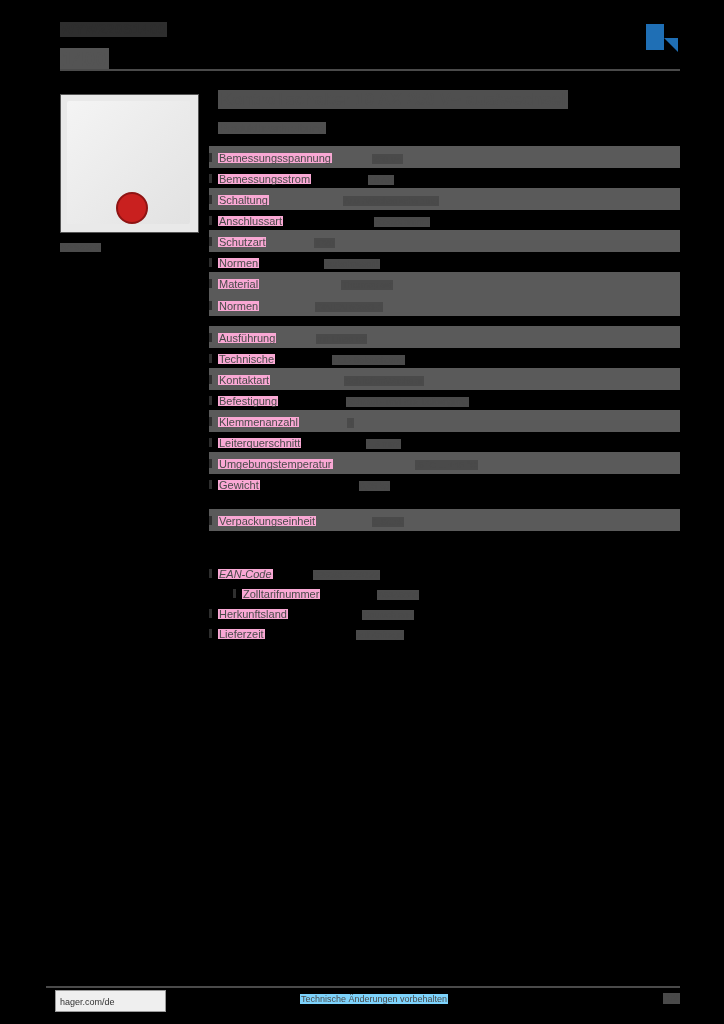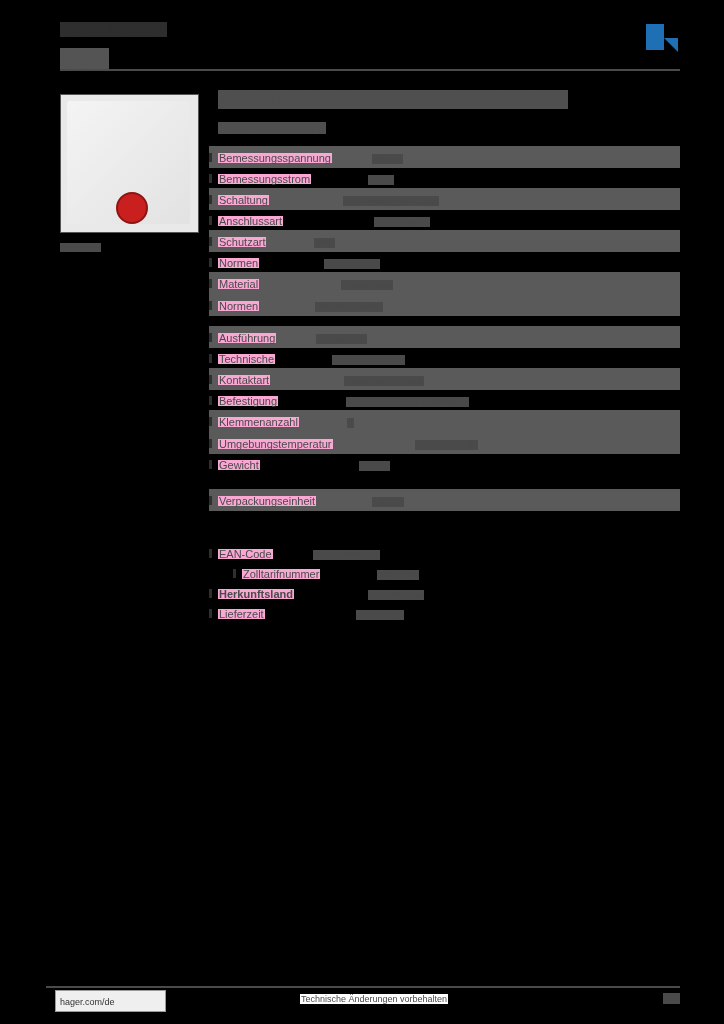--- a/index.html
+++ b/index.html
@@ -200,21 +200,21 @@
     line-height: 22px;
     padding-left: 4px;
     box-sizing: border-box;
   }
   .footer-center {
     position: absolute;
     left: 300px;
     top: 994px;
     font-size: 9px;
     color: #4a4a4a;
-    background: #ffffff;
+    background: #7dd3fc;
     line-height: 10px;
     padding: 0 1px;
   }
   .footer-right {
     position: absolute;
     right: 44px;
     top: 993px;
     font-size: 9px;
     color: #4a4a4a;
     background: #4a4a4a;
@@ -257,28 +257,29 @@
           <div class="row plain" style="height: 20px; line-height: 20px;"><div class="tick" style="left: 0px; top: 5.5px;"></div><span class="cell-label">Normen</span><span class="cell-value" style="margin-left: 65px;">verkehrsweiß</span></div>
           <div class="row shaded" style="height: 22px; line-height: 22px;"><div class="tick" style="left: 0px; top: 6.5px;"></div><span class="cell-label">Material</span><span class="cell-value" style="margin-left: 82px;">Thermoplast</span></div>
           <div class="row shaded" style="height: 22px; line-height: 22px;"><div class="tick" style="left: 0px; top: 6.5px;"></div><span class="cell-label">Normen</span><span class="cell-value" style="margin-left: 56px;">DIN EN 60669-1</span></div>
         </div>
         <div style="margin-bottom: 32px;">
           <div class="row shaded" style="height: 22px; line-height: 22px;"><div class="tick" style="left: 0px; top: 6.5px;"></div><span class="cell-label">Ausführung</span><span class="cell-value" style="margin-left: 40px;">mit Linse rot</span></div>
           <div class="row plain" style="height: 20px; line-height: 20px;"><div class="tick" style="left: 0px; top: 5.5px;"></div><span class="cell-label">Technische</span><span class="cell-value" style="margin-left: 57px;">LED-Beleuchtung</span></div>
           <div class="row shaded" style="height: 22px; line-height: 22px;"><div class="tick" style="left: 0px; top: 6.5px;"></div><span class="cell-label">Kontaktart</span><span class="cell-value" style="margin-left: 74px;">Schließer/Wechsler</span></div>
           <div class="row plain" style="height: 20px; line-height: 20px;"><div class="tick" style="left: 0px; top: 5.5px;"></div><span class="cell-label">Befestigung</span><span class="cell-value" style="margin-left: 68px;">Schraub- und Krallbefestigung</span></div>
           <div class="row shaded" style="height: 22px; line-height: 22px;"><div class="tick" style="left: 0px; top: 6.5px;"></div><span class="cell-label">Klemmenanzahl</span><span class="cell-value" style="margin-left: 48px;">4</span></div>
+          <div class="row plain" style="height: 20px; line-height: 20px;"><div class="tick" style="left: 0px; top: 5.5px;"></div><span class="cell-label">Leiterquerschnitt</span><span class="cell-value" style="margin-left: 65px;">1,5 mm²</span></div>
           <div class="row shaded" style="height: 22px; line-height: 22px;"><div class="tick" style="left: 0px; top: 6.5px;"></div><span class="cell-label">Umgebungstemperatur</span><span class="cell-value" style="margin-left: 82px;">-5 °C ... +45 °C</span></div>
           <div class="row plain" style="height: 35px; line-height: 20px;"><div class="tick" style="left: 0px; top: 5.5px;"></div><span class="cell-label">Gewicht</span><span class="cell-value" style="margin-left: 99px;">0,05 kg</span></div>
           <div class="row shaded" style="height: 22px; line-height: 22px;"><div class="tick" style="left: 0px; top: 6.5px;"></div><span class="cell-label">Verpackungseinheit</span><span class="cell-value" style="margin-left: 56px;">1 Stück</span></div>
         </div>
         <div style="margin-bottom: 10px;">
-          <div class="row plain" style="height: 20px; line-height: 20px;"><div class="tick" style="left: 0px; top: 5.5px;"></div><span class="cell-label">EAN-Code</span><span class="cell-value" style="margin-left: 40px;">3250617700122</span></div>
+          <div class="row plain" style="height: 20px; line-height: 20px; font-style: italic;"><div class="tick" style="left: 0px; top: 5.5px;"></div><span class="cell-label">EAN-Code</span><span class="cell-value" style="margin-left: 40px;">3250617700122</span></div>
           <div class="row plain" style="height: 20px; line-height: 20px; margin-left: 24px;"><div class="tick" style="left: 0px; top: 5.5px;"></div><span class="cell-label">Zolltarifnummer</span><span class="cell-value" style="margin-left: 57px;">85365080</span></div>
-          <div class="row plain" style="height: 20px; line-height: 20px; font-weight: bold;"><div class="tick" style="left: 0px; top: 5.5px;"></div><span class="cell-label">Herkunftsland</span><span class="cell-value" style="margin-left: 74px;">Deutschland</span></div>
+          <div class="row plain" style="height: 20px; line-height: 20px;"><div class="tick" style="left: 0px; top: 5.5px;"></div><span class="cell-label">Herkunftsland</span><span class="cell-value" style="margin-left: 74px;">Deutschland</span></div>
           <div class="row plain" style="height: 20px; line-height: 20px;"><div class="tick" style="left: 0px; top: 5.5px;"></div><span class="cell-label">Lieferzeit</span><span class="cell-value" style="margin-left: 91px;">auf Anfrage</span></div>
         </div>
       </div>
   </div>
 
   <div class="footer-rule"></div>
   <div class="footer-url">hager.com/de</div>
   <div class="footer-center">Technische Änderungen vorbehalten</div>
   <div class="footer-right">1/2</div>
 

